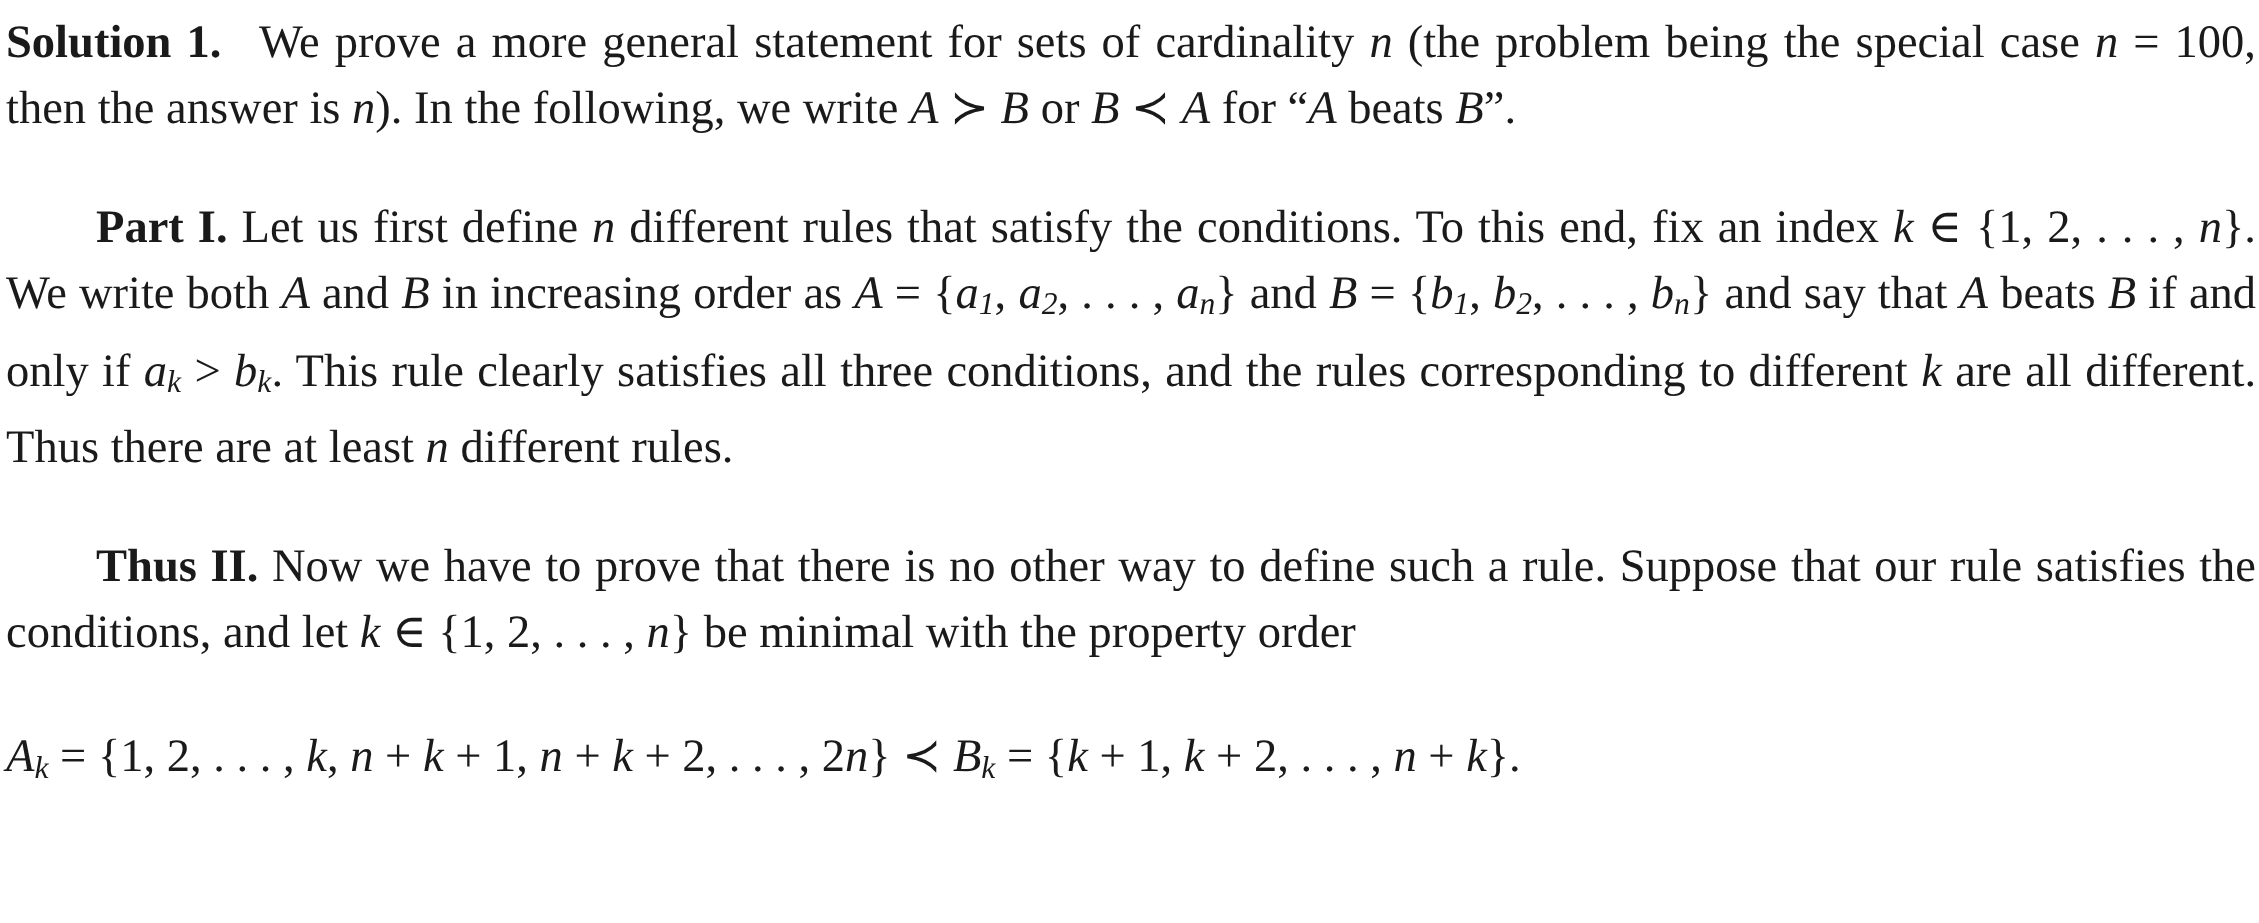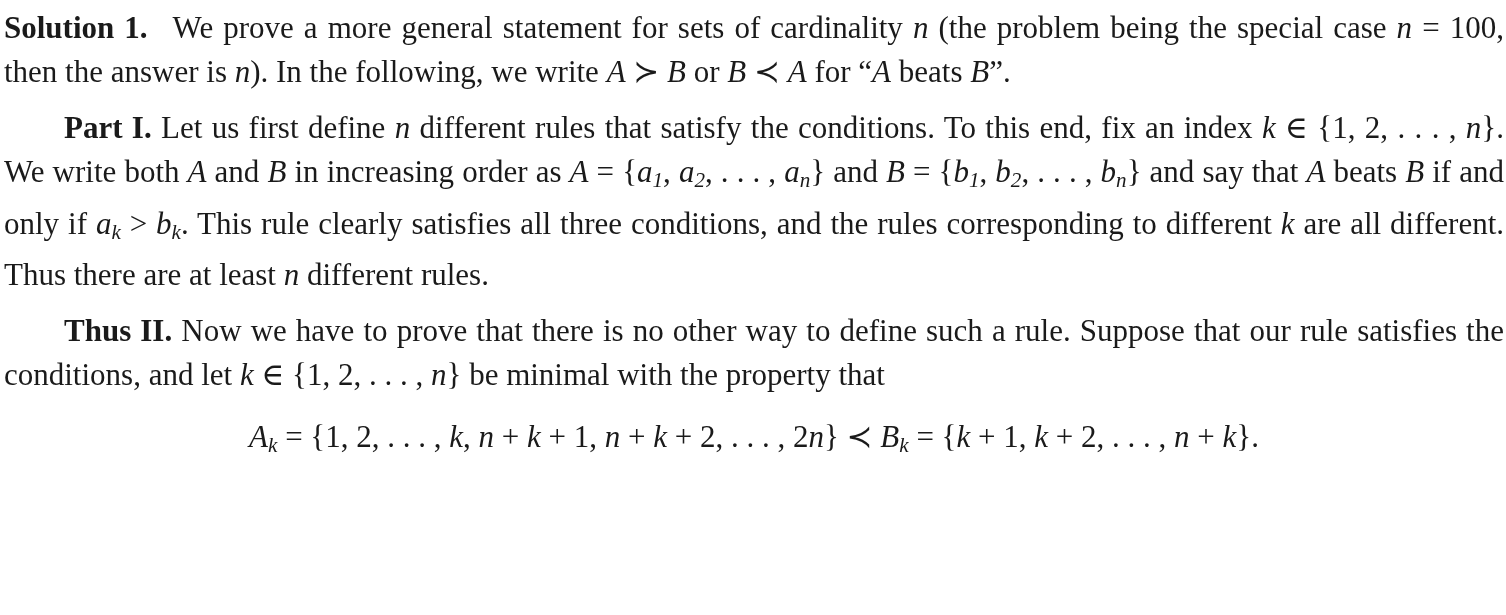--- a/index.html
+++ b/index.html
@@ -21,28 +21,27 @@
     font-size: 31px;
     line-height: 44px;
     color: #1a1a1a;
     text-align: justify;
     hyphens: none;
   }
   .para {
     margin: 0;
   }
   .para + .para {
-    margin-top: 12px;
+    margin-top: 35px;
   }
   .para.indent {
     text-indent: 60px;
   }
   .equation {
-    margin-top: 18px;
-    text-align: center;
+    margin-top: 39px;
     text-indent: 0;
   }
   .seg-b {
     font-weight: bold;
   }
   .seg-r {
     font-style: normal;
   }
   .seg-i {
     font-style: italic;
@@ -52,15 +51,15 @@
     font-size: 68%;
     vertical-align: -0.22em;
   }
 </style>
 </head>
 <body>
 
 <main class="doc">
   <p class="para"><span class="seg-b">Solution 1.</span><span class="seg-r">  We prove a more general statement for sets of cardinality </span><span class="seg-i">n</span><span class="seg-r"> (the problem being the special case </span><span class="seg-i">n</span><span class="seg-r"> = 100, then the answer is </span><span class="seg-i">n</span><span class="seg-r">). In the following, we write </span><span class="seg-i">A</span><span class="seg-r"> ≻ </span><span class="seg-i">B</span><span class="seg-r"> or </span><span class="seg-i">B</span><span class="seg-r"> ≺ </span><span class="seg-i">A</span><span class="seg-r"> for “</span><span class="seg-i">A</span><span class="seg-r"> beats </span><span class="seg-i">B</span><span class="seg-r">”.</span></p>
   <p class="para indent"><span class="seg-b">Part I.</span><span class="seg-r"> Let us first define </span><span class="seg-i">n</span><span class="seg-r"> different rules that satisfy the conditions. To this end, fix an index </span><span class="seg-i">k</span><span class="seg-r"> ∈ {1, 2, . . . , </span><span class="seg-i">n</span><span class="seg-r">}. We write both </span><span class="seg-i">A</span><span class="seg-r"> and </span><span class="seg-i">B</span><span class="seg-r"> in increasing order as </span><span class="seg-i">A</span><span class="seg-r"> = {</span><span class="seg-i">a</span><span class="seg-s">1</span><span class="seg-r">, </span><span class="seg-i">a</span><span class="seg-s">2</span><span class="seg-r">, . . . , </span><span class="seg-i">a</span><span class="seg-s">n</span><span class="seg-r">} and </span><span class="seg-i">B</span><span class="seg-r"> = {</span><span class="seg-i">b</span><span class="seg-s">1</span><span class="seg-r">, </span><span class="seg-i">b</span><span class="seg-s">2</span><span class="seg-r">, . . . , </span><span class="seg-i">b</span><span class="seg-s">n</span><span class="seg-r">} and say that </span><span class="seg-i">A</span><span class="seg-r"> beats </span><span class="seg-i">B</span><span class="seg-r"> if and only if </span><span class="seg-i">a</span><span class="seg-s">k</span><span class="seg-r"> &gt; </span><span class="seg-i">b</span><span class="seg-s">k</span><span class="seg-r">. This rule clearly satisfies all three conditions, and the rules corresponding to different </span><span class="seg-i">k</span><span class="seg-r"> are all different. Thus there are at least </span><span class="seg-i">n</span><span class="seg-r"> different rules.</span></p>
-  <p class="para indent"><span class="seg-b">Thus II.</span><span class="seg-r"> Now we have to prove that there is no other way to define such a rule. Suppose that our rule satisfies the conditions, and let </span><span class="seg-i">k</span><span class="seg-r"> ∈ {1, 2, . . . , </span><span class="seg-i">n</span><span class="seg-r">} be minimal with the property that</span></p>
+  <p class="para indent"><span class="seg-b">Thus II.</span><span class="seg-r"> Now we have to prove that there is no other way to define such a rule. Suppose that our rule satisfies the conditions, and let </span><span class="seg-i">k</span><span class="seg-r"> ∈ {1, 2, . . . , </span><span class="seg-i">n</span><span class="seg-r">} be minimal with the property order</span></p>
   <div class="equation"><span class="seg-i">A</span><span class="seg-s">k</span><span class="seg-r"> = {1, 2, . . . , </span><span class="seg-i">k</span><span class="seg-r">, </span><span class="seg-i">n</span><span class="seg-r"> + </span><span class="seg-i">k</span><span class="seg-r"> + 1, </span><span class="seg-i">n</span><span class="seg-r"> + </span><span class="seg-i">k</span><span class="seg-r"> + 2, . . . , 2</span><span class="seg-i">n</span><span class="seg-r">} ≺ </span><span class="seg-i">B</span><span class="seg-s">k</span><span class="seg-r"> = {</span><span class="seg-i">k</span><span class="seg-r"> + 1, </span><span class="seg-i">k</span><span class="seg-r"> + 2, . . . , </span><span class="seg-i">n</span><span class="seg-r"> + </span><span class="seg-i">k</span><span class="seg-r">}.</span></div>
 </main>
 
 </body></html>

